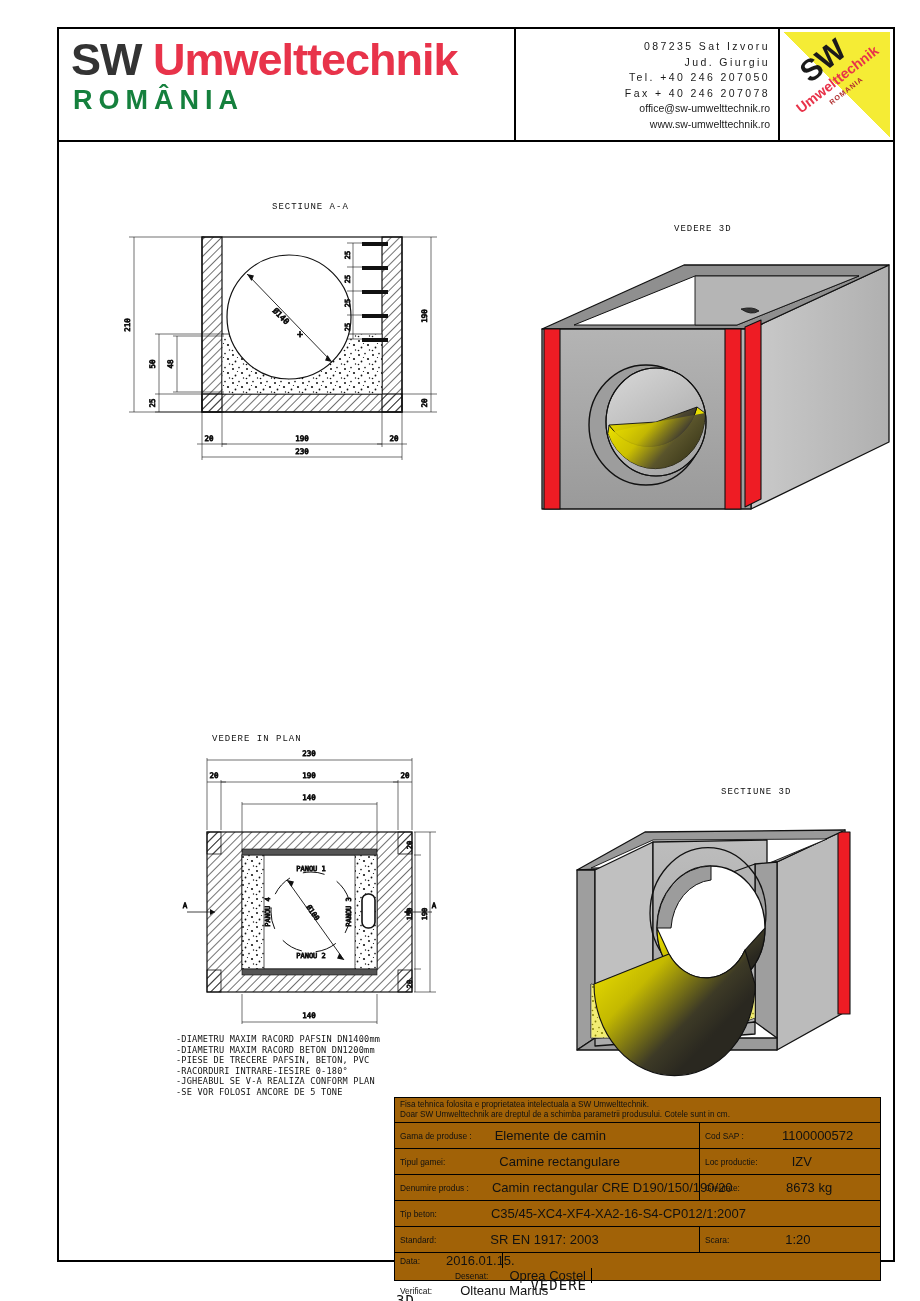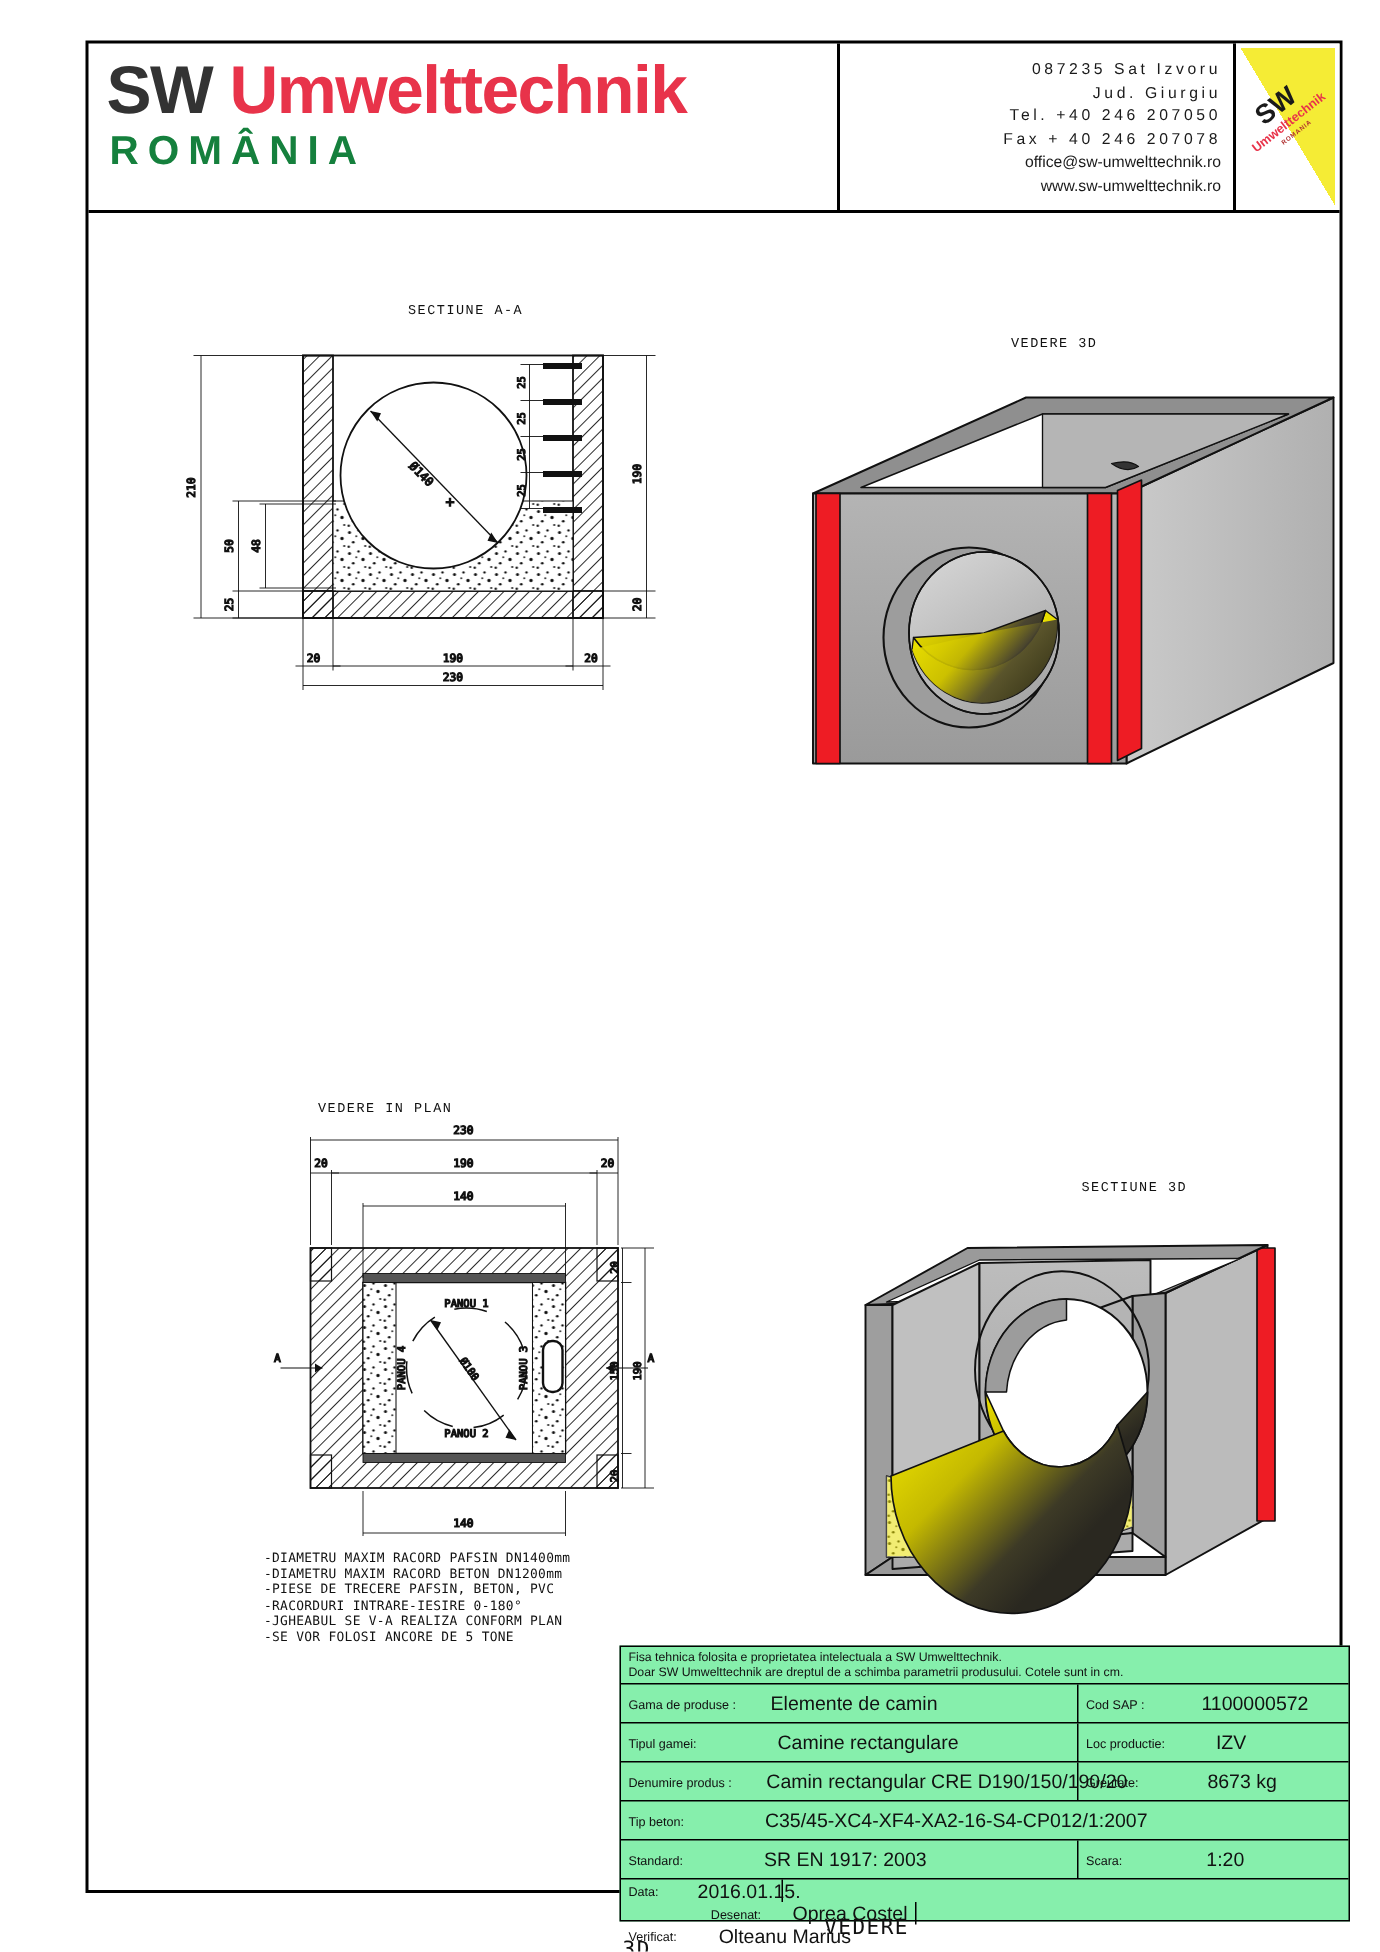--- a/index.html
+++ b/index.html
@@ -2,21 +2,21 @@
 <html><head>
 <meta charset="utf-8">
 <style>
   html,body{margin:0;padding:0;background:#ffffff;}
   body{width:920px;height:1301px;position:relative;font-family:"Liberation Sans",sans-serif;color:#111;}
 
   .frame{position:absolute;left:57px;top:27px;width:838px;height:1235px;border:2px solid #000;box-sizing:border-box;}
 
   
   .hdr{position:absolute;left:0;top:0;width:100%;height:113px;border-bottom:2px solid #000;box-sizing:border-box;display:flex;}
-  .hdr-logo{width:501px;border-right:2px solid #000;box-sizing:border-box;position:relative;}
+  .hdr-logo{width:457px;border-right:2px solid #000;box-sizing:border-box;position:relative;}
   .hdr-contact{width:264px;border-right:2px solid #000;box-sizing:border-box;position:relative;}
   .hdr-mark{flex:1;position:relative;overflow:hidden;background:#fff;}
 
   .logo-line1{position:absolute;left:12px;top:8px;font-weight:bold;font-size:45px;letter-spacing:-1px;line-height:1;white-space:nowrap;}
   .logo-sw{color:#333333;}
   .logo-um{color:#e8334a;}
   .logo-line2{position:absolute;left:14px;top:58px;font-size:27px;font-weight:bold;letter-spacing:6px;color:#15803d;line-height:1;}
 
   .contact{position:absolute;left:0;right:8px;top:10px;text-align:right;font-size:10.5px;line-height:15.5px;color:#1a1a1a;}
   .contact .sp{letter-spacing:2.4px;font-family:"Liberation Sans",sans-serif;}
@@ -26,21 +26,21 @@
   .mark-tri{position:absolute;inset:0;background:linear-gradient(to bottom left,#f5ec35 0 50%,#ffffff 50% 100%);}
 
   
   .sheet{position:absolute;left:0;top:113px;right:0;bottom:0;}
 
   .dtitle{position:absolute;font-family:Liberation Mono, monospace;font-size:9px;letter-spacing:1px;color:#111;white-space:nowrap;}
 
   .notes{position:absolute;left:117px;top:892px;font-family:"DejaVu Sans Mono",monospace;font-size:8.6px;line-height:10.6px;letter-spacing:0.2px;white-space:pre;}
 
   
-  .tblock{position:absolute;left:354px;top:955px;width:487px;border:1.6px solid #000;box-sizing:border-box;background:#86efac;}
+  .tblock{position:absolute;left:335px;top:955px;width:487px;border:1.6px solid #000;box-sizing:border-box;background:#a16207;}
   .tb-dis{border-bottom:1.4px solid #000;padding:2px 4px 2px 5px;font-size:8.2px;line-height:10.2px;}
   .tb-row{display:flex;border-bottom:1.4px solid #000;height:25px;align-items:stretch;}
   .tb-row:last-child{border-bottom:none;}
   .tb-cell{display:flex;align-items:center;padding:0 5px;box-sizing:border-box;gap:20px;}
   .tb-lbl{font-size:8.4px;color:#111;white-space:nowrap;}
   .tb-val{font-size:13px;color:#111;white-space:nowrap;}
   .bdr-r{border-right:1.4px solid #000;}
   .c-left{width:305px;}
   .c-right{flex:1;}
   .vedere3d{font-family:"DejaVu Sans Mono",monospace;font-size:14px;letter-spacing:1px;position:absolute;}

